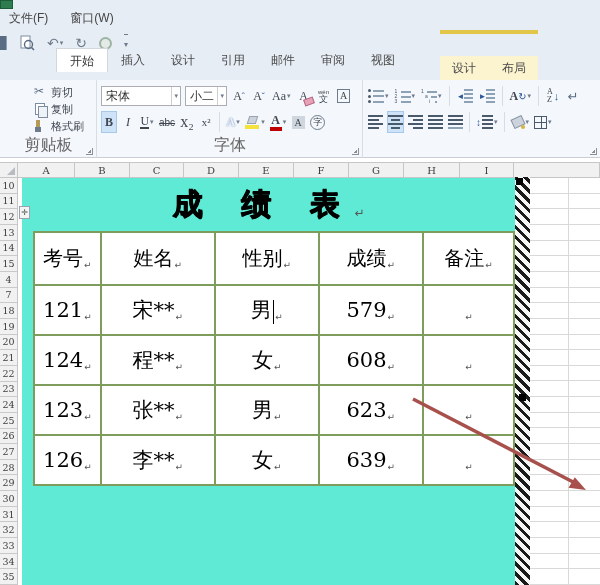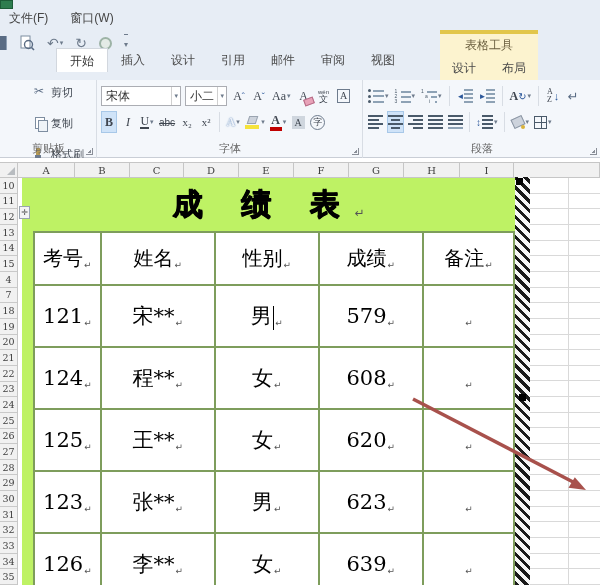--- a/index.html
+++ b/index.html
@@ -30,36 +30,36 @@
   .tab{height:24px;line-height:24px;padding:0 13px;font-size:12px;color:#4a4a4a;cursor:default;white-space:nowrap;}
   .tab.active{background:#fff;border:1px solid #d2d7de;border-bottom:none;color:#333;}
   #ctx-bar{left:440px;top:30px;width:98px;height:4px;background:var(--ctxbar);}
   #ctx-title{left:440px;top:34px;width:98px;height:22px;background:var(--ctx);color:#6b6040;
              font-size:12px;display:flex;align-items:center;justify-content:center;}
   #ctx-tabs{left:440px;top:56px;width:98px;height:24px;background:var(--ctx);display:flex;justify-content:center;}
 
   
   #ribbon{left:0;top:80px;width:600px;height:78px;background:var(--ribbon);border-bottom:1px solid #c9ced6;}
   .grp{position:absolute;top:0;height:78px;border-right:1px solid #d8dde4;}
-  .grp-label{position:absolute;bottom:2px;left:1px;right:0;text-align:center;font-size:11px;color:#666;}
+  .grp-label{position:absolute;bottom:2px;left:1px;right:0;text-align:center;font-size:16px;color:#666;}
   .launcher{position:absolute;bottom:3px;right:3px;width:7px;height:7px;border-right:1.5px solid #8a8f98;border-bottom:1.5px solid #8a8f98;}
   .launcher:after{content:"";position:absolute;right:1px;bottom:1px;width:3px;height:3px;background:linear-gradient(135deg,transparent 40%,#8a8f98 40%);}
   .row1{position:absolute;left:4px;top:5px;height:22px;display:flex;align-items:center;gap:4px;}
   .row2{position:absolute;left:4px;top:29px;height:26px;display:flex;align-items:center;gap:3px;}
   .btn{min-width:16px;height:22px;display:flex;align-items:center;justify-content:center;border:1px solid transparent;font-size:12px;color:#3f4650;}
   .btn.on{background:var(--sel);border-color:#a8c8e8;}
   .vsep{width:1px;height:20px;background:#d8dde4;margin:0 2px;}
 
   
   #grp-clip{left:0;width:97px;}
   #paste-btn{position:absolute;left:3px;top:4px;width:30px;height:52px;display:flex;flex-direction:column;align-items:center;font-size:11px;color:#3f4650;}
   .clipboard{width:16px;height:20px;background:#c89a62;border:1px solid #9a744a;border-radius:2px;position:relative;}
   .clipboard:before{content:"";position:absolute;left:2px;top:3px;width:10px;height:14px;background:#fff;border:1px solid #b9c2cc;}
   .clipboard:after{content:"";position:absolute;left:4px;top:-2px;width:6px;height:3px;background:#8a8f98;border-radius:1px;}
-  .clip-col{position:absolute;left:34px;top:4px;display:flex;flex-direction:column;gap:15px;}
+  .clip-col{position:absolute;left:34px;top:4px;display:flex;flex-direction:column;gap:1px;}
   .small-cmd{display:flex;align-items:center;gap:3px;font-size:11px;height:16px;color:#3f4650;white-space:nowrap;}
   .ic{width:14px;height:13px;position:relative;flex:none;}
   .ic-cut:before{content:"✂";position:absolute;left:0;top:-2px;font-size:12px;color:#5a6c84;}
   .ic-copy:before{content:"";position:absolute;left:1px;top:0;width:8px;height:10px;background:#fff;border:1px solid #7d8da0;}
   .ic-copy:after{content:"";position:absolute;left:4px;top:3px;width:8px;height:10px;background:#eef3f8;border:1px solid #7d8da0;}
   .ic-brush:before{content:"";position:absolute;left:2px;top:0;width:4px;height:7px;background:#b59a55;}
   .ic-brush:after{content:"";position:absolute;left:1px;top:7px;width:6px;height:5px;background:#6d7b8d;}
 
   
   #grp-font{left:97px;width:266px;}
@@ -117,30 +117,30 @@
   .chead{border-right:1px solid #c6c6c6;font-family:"DejaVu Serif","Liberation Serif",serif;font-size:10px;color:#3c3c3c;display:flex;align-items:center;justify-content:center;height:100%;}
   #corner{width:18px;background:var(--hdr);position:relative;border-right:1px solid #c6c6c6;}
   #corner:after{content:"";position:absolute;right:2px;bottom:2px;border-left:8px solid transparent;border-bottom:8px solid #b8bcc0;}
   #row-headers{position:absolute;left:0;top:20px;width:18px;height:407px;display:flex;flex-direction:column;background:var(--hdr);border-right:1px solid #c6c6c6;}
   .rhead{flex:1;border-bottom:1px solid #c9c9c9;font-family:"DejaVu Serif","Liberation Serif",serif;font-size:9.5px;color:#3c3c3c;display:flex;align-items:center;justify-content:center;}
   #right-grid{position:absolute;left:530px;top:20px;width:70px;height:407px;
       background:repeating-linear-gradient(to bottom,#fff 0 14.65px,var(--grid) 14.65px 15.65px);}
   #right-grid .vline{position:absolute;left:38px;top:0;width:1px;height:100%;background:var(--grid);}
 
   
-  #page{position:absolute;left:22px;top:20px;width:493px;height:407px;background:#bef264;}
+  #page{position:absolute;left:22px;top:20px;width:493px;height:407px;background:#5eead4;}
   #doc-title{position:absolute;left:0;top:6px;width:100%;text-align:center;
      font-family:"DejaVu Serif","Liberation Serif",serif;font-size:30px;font-weight:900;color:#000;
      letter-spacing:14px;text-shadow:0.8px 0 #000,0 0.8px #000,0.8px 0.8px #000;}
   #doc-title .mk{letter-spacing:0;font-weight:normal;text-shadow:none;font-size:12px;color:#555;}
   #score-table{position:absolute;left:11px;top:53px;border-collapse:collapse;table-layout:fixed;}
   #score-table td,#score-table th{border:2px solid var(--tbl);text-align:center;vertical-align:middle;
      font-family:"DejaVu Serif","Liberation Serif",serif;font-weight:normal;color:#000;background:#fff;}
   #score-table th{height:53px;font-size:20px;}
-  #score-table td{height:62px;font-size:21px;}
+  #score-table td{height:50px;font-size:21px;}
   .mk{font-size:9px;color:#555;position:relative;top:3px;margin-left:1px;font-family:"DejaVu Sans",sans-serif;font-weight:normal;}
   .cursor{display:inline-block;width:1.5px;height:24px;background:#000;vertical-align:middle;margin-left:1px;}
 
   #hatch{position:absolute;left:515px;top:19px;width:15px;height:408px;
      background:repeating-linear-gradient(45deg,#1a1a1a 0 3px,#f6f6f6 3px 7px);}
   .handle{position:absolute;width:7px;height:7px;background:#000;}
   #anchor{position:absolute;left:19px;top:48px;width:11px;height:13px;border:1px solid #9aa4b0;background:#f4f4f4;
      font-size:8px;color:#555;display:flex;align-items:center;justify-content:center;}
   #arrow-svg{position:absolute;left:0;top:0;width:600px;height:585px;pointer-events:none;z-index:30;}
 </style>
@@ -171,21 +171,20 @@
       </span>
     <span class="qbtn">
         <span id="status-circle"></span>
       </span>
     <span class="qbtn" id="qat-customize">
         <span>▾</span>
       </span>
   </div>
 
   <div class="abs" id="ctx-bar"></div>
-  <div class="abs" id="ctx-title">表格工具</div>
 
   <div class="abs" id="tabrow">
     <div id="main-tabs">
         <div class="tab active">开始</div>
         <div class="tab">插入</div>
         <div class="tab">设计</div>
         <div class="tab">引用</div>
         <div class="tab">邮件</div>
         <div class="tab">审阅</div>
         <div class="tab">视图</div>
@@ -246,21 +245,21 @@
         </div>
     </div>
     <div class="row2">
       <div class="btn on lettr" style="font-weight:bold">B</div>
       <div class="btn lettr" style="font-style:italic">I</div>
       <div class="btn">
           <span class="lettr u-line">U</span>
           <span class="caret">▾</span>
         </div>
       <div class="btn strike" style="font-size:10px">abc</div>
-      <div class="btn lettr" style="font-size:11px">x₂</div>
+      <div class="btn lettr" style="font-size:16px">x₂</div>
       <div class="btn lettr" style="font-size:11px">x²</div>
       <div class="vsep"></div>
       <div class="btn">
           <span class="fx lettr">A</span>
           <span class="caret">▾</span>
         </div>
       <div class="btn">
         <span class="pen">
             <span class="nib"></span>
             <span class="bar"></span>
@@ -436,21 +435,20 @@
       <div class="vsep"></div>
       <div class="btn">
           <span class="bucket"></span>
           <span class="caret">▾</span>
         </div>
       <div class="btn">
           <span class="bgrid"></span>
           <span class="caret">▾</span>
         </div>
     </div>
-    <div class="grp-label">段落</div>
     <div class="launcher"></div>
   </div>
 </div>
 
 <div class="abs" id="sheet">
   <div id="col-headers">
     <div id="corner"></div>
   <div class="chead" style="width: 57px;">A</div>
       <div class="chead" style="width: 55px;">B</div>
       <div class="chead" style="width: 54px;">C</div>
@@ -522,27 +520,20 @@
             <td><span class="mk">↵</span></td>
           </tr>
           <tr>
             <td>124<span class="mk">↵</span></td>
             <td>程**<span class="mk">↵</span></td>
             <td>女<span class="mk">↵</span></td>
             <td>608<span class="mk">↵</span></td>
             <td><span class="mk">↵</span></td>
           </tr>
           <tr>
-            <td>125<span class="mk">↵</span></td>
-            <td>王**<span class="mk">↵</span></td>
-            <td>女<span class="mk">↵</span></td>
-            <td>620<span class="mk">↵</span></td>
-            <td><span class="mk">↵</span></td>
-          </tr>
-          <tr>
             <td>123<span class="mk">↵</span></td>
             <td>张**<span class="mk">↵</span></td>
             <td>男<span class="mk">↵</span></td>
             <td>623<span class="mk">↵</span></td>
             <td><span class="mk">↵</span></td>
           </tr>
           <tr>
             <td>126<span class="mk">↵</span></td>
             <td>李**<span class="mk">↵</span></td>
             <td>女<span class="mk">↵</span></td>

